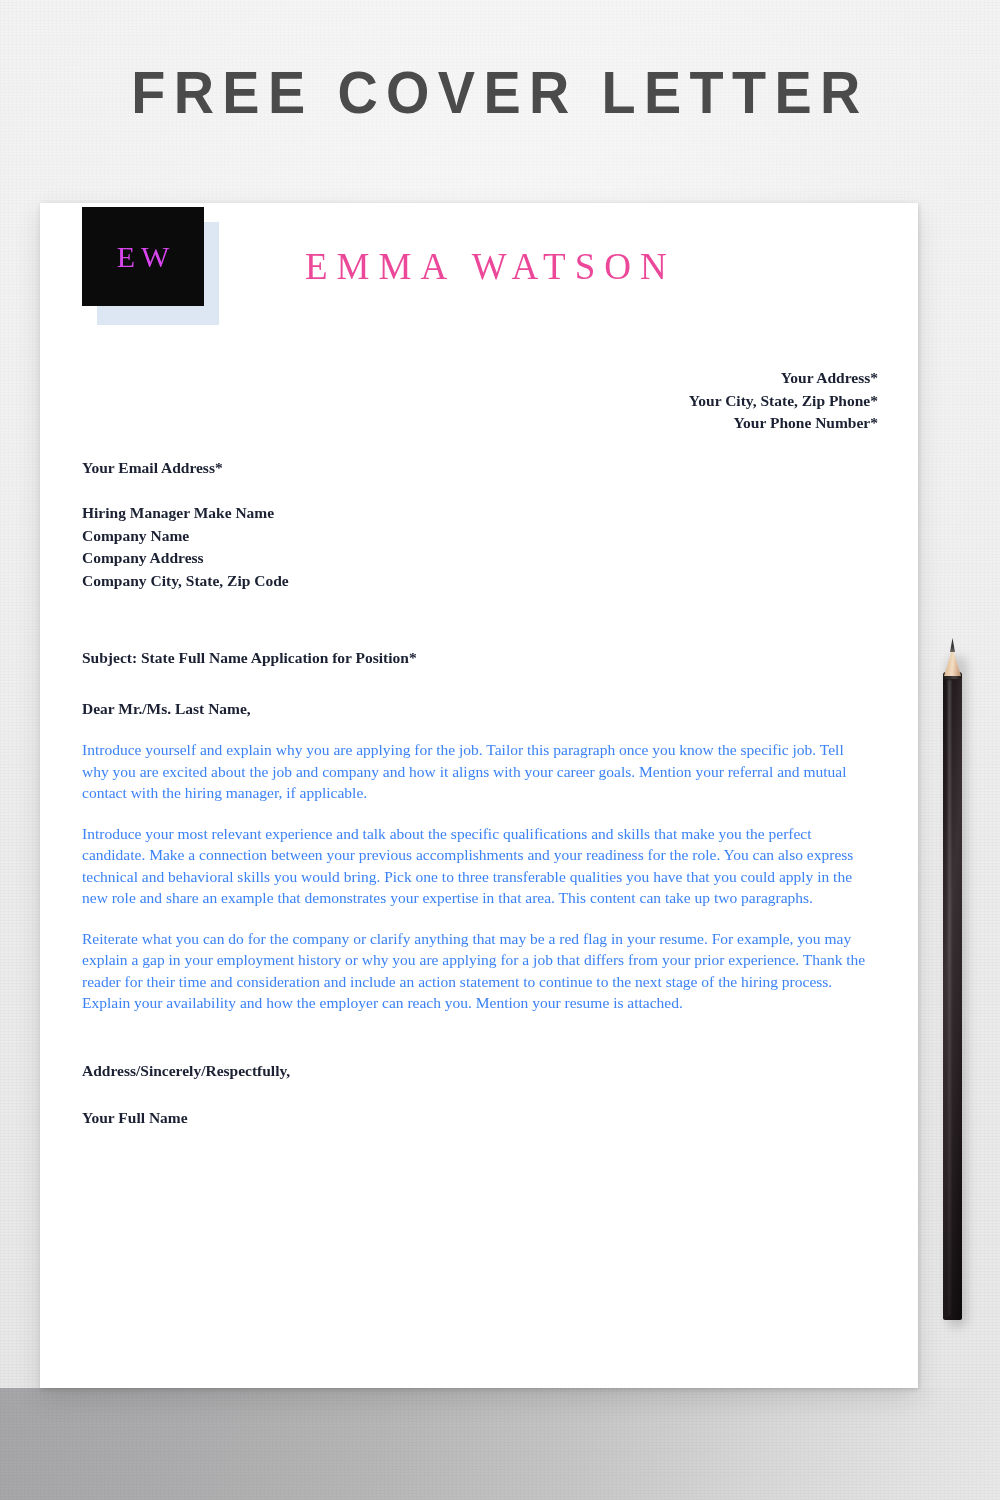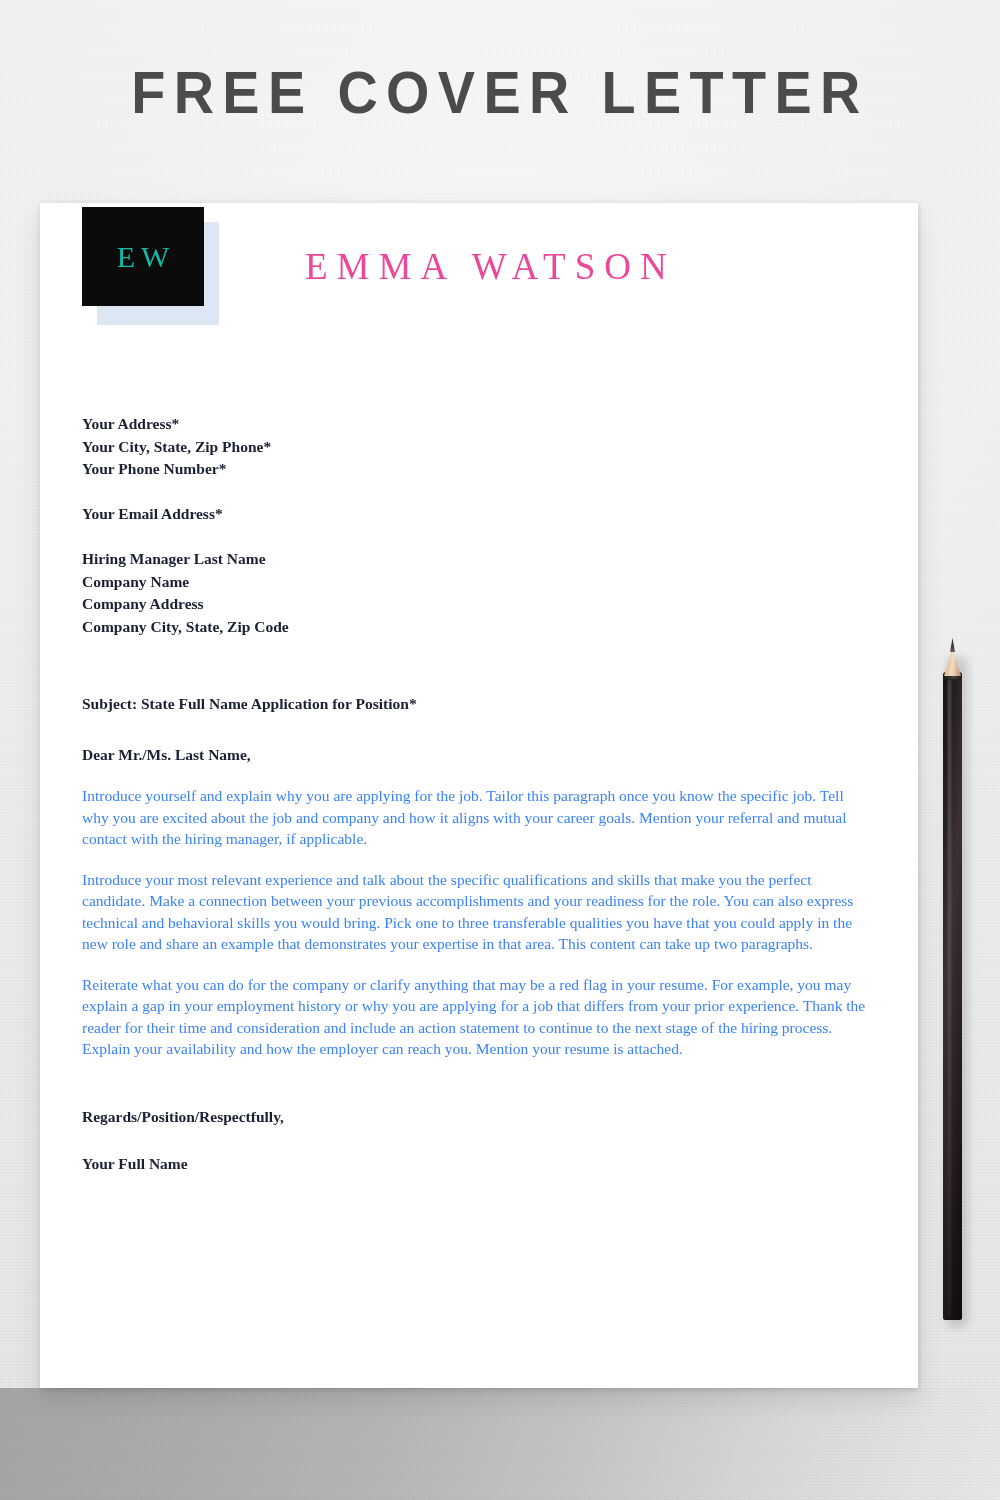--- a/index.html
+++ b/index.html
@@ -112,21 +112,21 @@
     left:0;
     top:0;
     width:122px;
     height:99px;
     background:#0b0b0b;
     display:flex;
     align-items:center;
     justify-content:center;
   }
   .logo-initials {
-    color:#14b8a6;
+    color:#d946ef;
     font-family:"Liberation Serif", serif;
     font-size:30px;
     letter-spacing:6px;
     text-indent:6px;
     font-weight:normal;
   }
   .lh-name {
     position:absolute;
     left:265px;
     top:42px;
@@ -142,21 +142,21 @@
     padding:0 40px 0 42px;
     color:#1d2334;
   }
   .block {
     font-family:"Liberation Serif", serif;
     font-weight:bold;
     font-size:15.5px;
     line-height:22.5px;
     color:#1b2133;
   }
-  .blk-address { margin-top:82px; }
+  .blk-address { margin-top:36px;text-align:right; }
   .blk-email   { margin-top:22px; }
   .blk-date    { margin-top:22px; }
   .blk-company { margin-top:23px; }
   .blk-subject { margin-top:55px; }
   .blk-salute  { margin-top:28px; }
 
   .para {
     font-family:"Liberation Serif", serif;
     font-size:15.5px;
     line-height:21.5px;
@@ -267,40 +267,40 @@
       <div>Your City, State, Zip Phone*</div>
       <div>Your Phone Number*</div>
     </div>
 
     <div class="block blk-email">
       <div>Your Email Address*</div>
     </div>
 
 
     <div class="block blk-company">
-      <div>Hiring Manager Last Name</div>
+      <div>Hiring Manager Make Name</div>
       <div>Company Name</div>
       <div>Company Address</div>
       <div>Company City, State, Zip Code</div>
     </div>
 
     <div class="block blk-subject">
       <div>Subject: State Full Name Application for Position*</div>
     </div>
 
     <div class="block blk-salute">
       <div>Dear Mr./Ms. Last Name,</div>
     </div>
 
     <p class="para">Introduce yourself and explain why you are applying for the job. Tailor this paragraph once you know the specific job. Tell why you are excited about the job and company and how it aligns with your career goals. Mention your referral and mutual contact with the hiring manager, if applicable.</p>
     <p class="para">Introduce your most relevant experience and talk about the specific qualifications and skills that make you the perfect candidate. Make a connection between your previous accomplishments and your readiness for the role. You can also express technical and behavioral skills you would bring. Pick one to three transferable qualities you have that you could apply in the new role and share an example that demonstrates your expertise in that area. This content can take up two paragraphs.</p>
     <p class="para">Reiterate what you can do for the company or clarify anything that may be a red flag in your resume. For example, you may explain a gap in your employment history or why you are applying for a job that differs from your prior experience. Thank the reader for their time and consideration and include an action statement to continue to the next stage of the hiring process. Explain your availability and how the employer can reach you. Mention your resume is attached.</p>
 
     <div class="block blk-regards">
-      <div>Regards/Position/Respectfully,</div>
+      <div>Address/Sincerely/Respectfully,</div>
     </div>
 
     <div class="block blk-signoff">
       <div>Your Full Name</div>
     </div>
 
   </div>
 </div>
 
 <div class="pencil">

